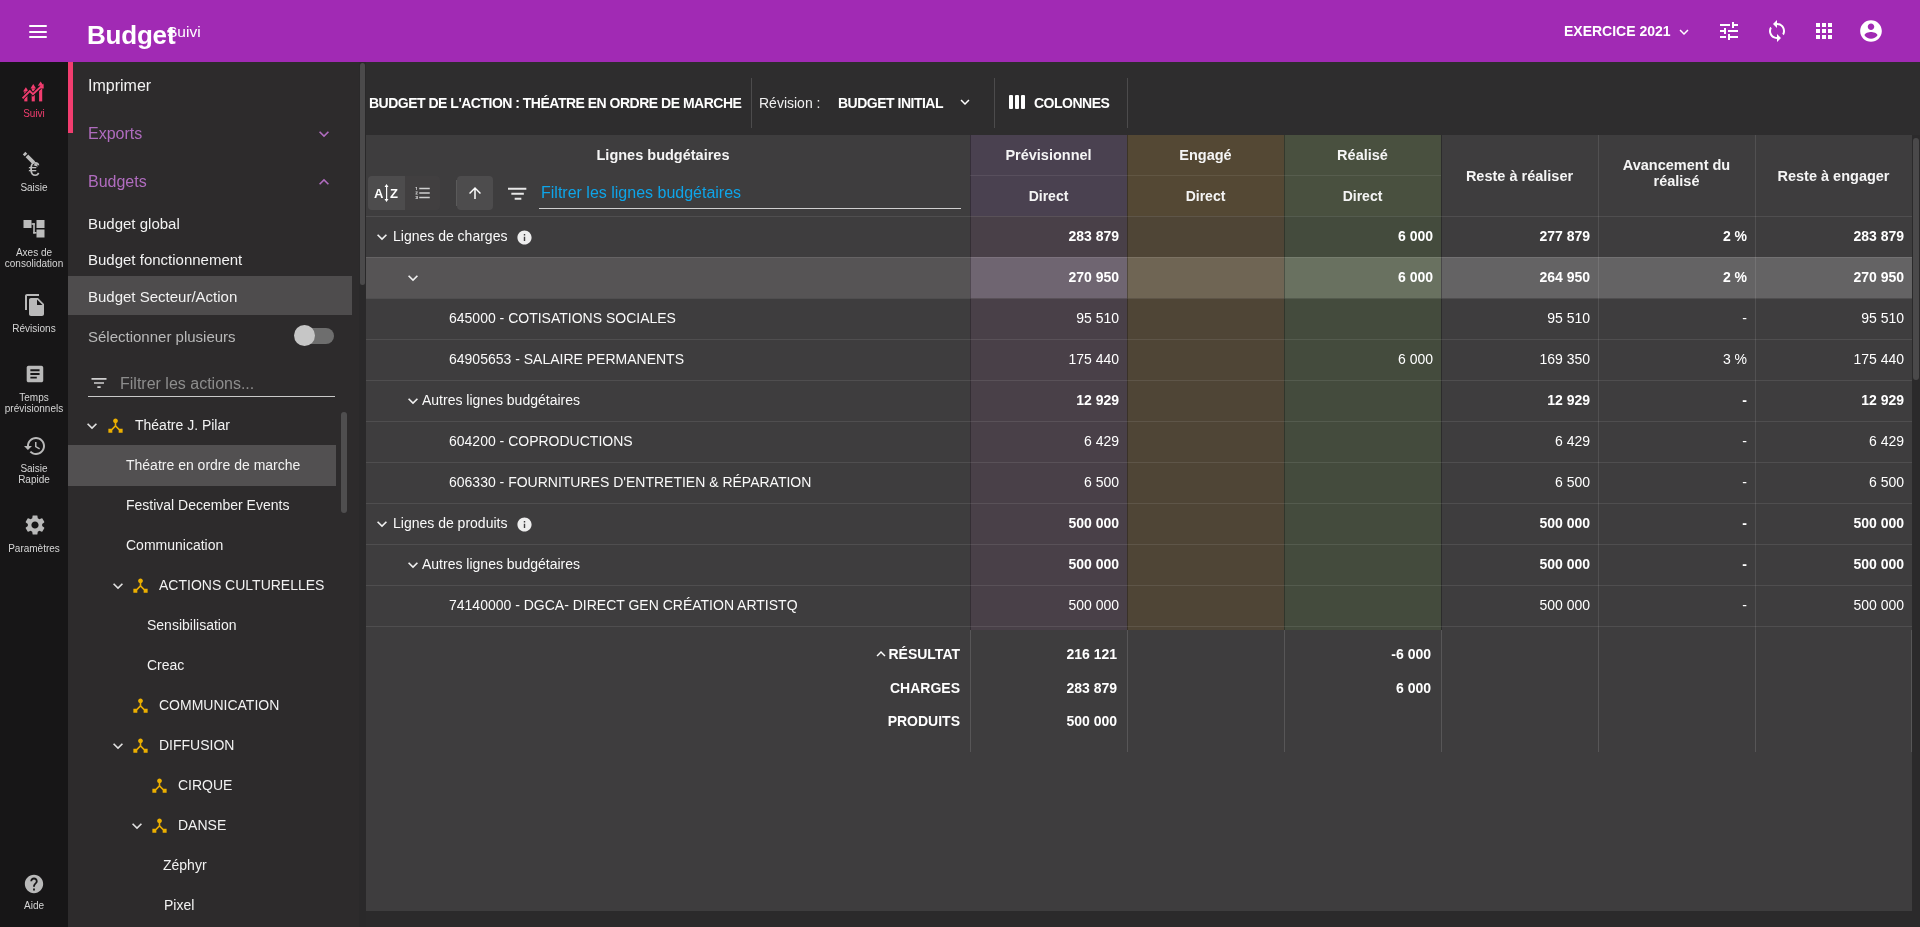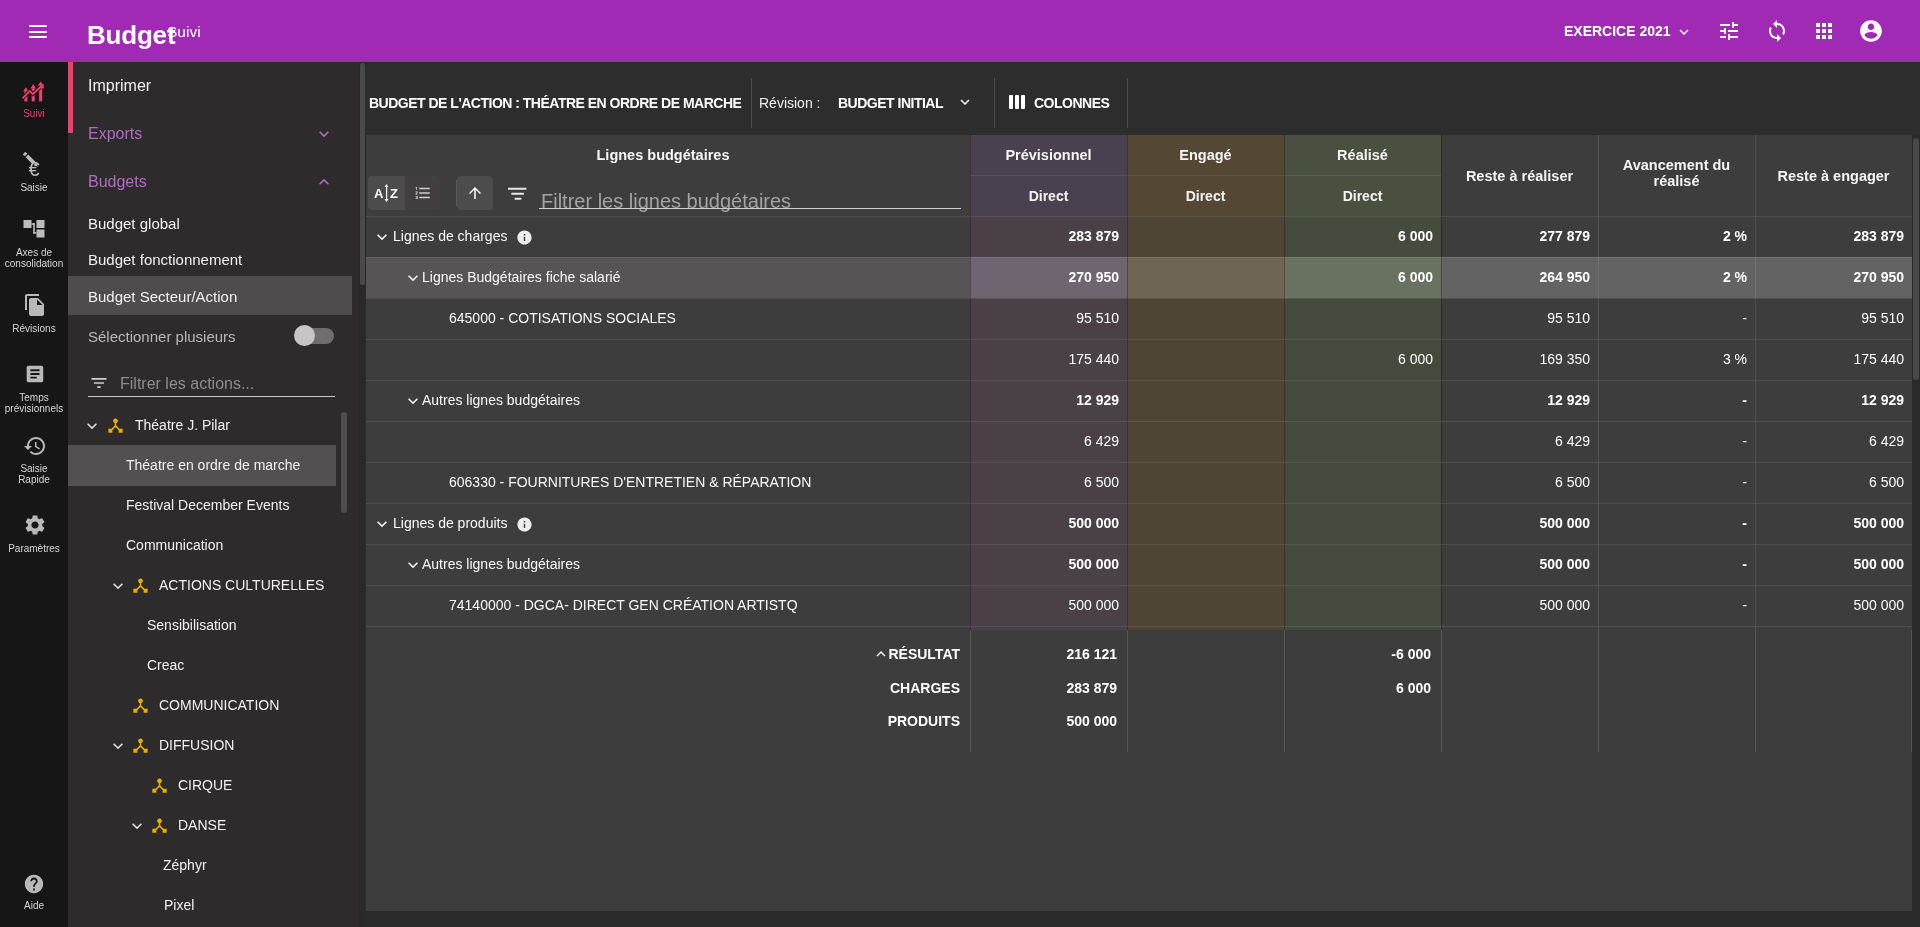--- a/index.html
+++ b/index.html
@@ -293,21 +293,21 @@
       <path fill="#cfcfcf" d="M2 17h2v.5H3v1h1v.5H2v1h3v-4H2v1zm1-9h1V4H2v1h1v3zm-1 3h1.8L2 13.1v.9h3v-1H3.2L5 10.9V10H2v1zm5-6v2h14V5H7zm0 14h14v-2H7v2zm0-6h14v-2H7v2z"></path>
     </svg>
   <div class="abs" style="left:90px;top:118px;width:1px;height:26px;background:#5a5a5a"></div>
   <div class="abs" style="left:91px;top:114px;width:36px;height:34px;background:#4d4c4d;border-radius:4px"></div>
   <svg class="abs" style="left:100px;top:122px" width="18" height="18" viewBox="0 0 24 24">
       <path fill="#fff" d="M4 12l1.41 1.41L11 7.83V20h2V7.83l5.58 5.59L20 12l-8-8-8 8z"></path>
     </svg>
   <svg class="abs" style="left:142px;top:124px" width="20" height="15" viewBox="0 0 24 18">
       <path fill="#e8e8e8" d="M0 2h22v2.5H0zM4 8h15v2.5H4zM8 14h8v2.5H8z"></path>
     </svg>
-  <div class="abs" style="left:175px;top:128px;font-size:20px;color:#a3a3a3">Filtrer les lignes budgétaires</div>
+  <div class="abs" style="left:175px;top:122px;font-size:16px;color:#0ea5e9">Filtrer les lignes budgétaires</div>
   <div class="abs" style="left:173px;top:146px;width:422px;height:1px;background:#cfcfcf"></div>
 
   <div class="hl-name" style="top:195px"></div>
   <div class="hl-prev" style="top:195px"></div>
   <div class="hl-eng" style="top:195px"></div>
   <div class="hl-rea" style="top:195px"></div>
   <div class="hl-gray" style="left:1075px;top:195px;width:471px"></div>
 
   <div class="vline-d" style="left:604px"></div>
   <div class="vline-d" style="left:761px"></div>
@@ -338,48 +338,49 @@
     </svg>
   <div class="cell b" style="left:604px;top:154px;width:157px">283 879</div>
   <div class="cell b" style="left:918px;top:154px;width:157px">6 000</div>
   <div class="cell b" style="left:1075px;top:154px;width:157px">277 879</div>
   <div class="cell b" style="left:1232px;top:154px;width:157px">2 %</div>
   <div class="cell b" style="left:1389px;top:154px;width:157px">283 879</div>
 
   <svg class="abs" style="left:37px;top:206px" width="20" height="20" viewBox="0 0 24 24">
       <path fill="#f0f0f0" d="M16.59 8.59L12 13.17 7.41 8.59 6 10l6 6 6-6z"></path>
     </svg>
-  <div class="rowlabel" style="left:56px;top:195px">Lignes Budgétaires fiche salarié</div>
   <div class="cell b" style="left:604px;top:195px;width:157px">270 950</div>
   <div class="cell b" style="left:918px;top:195px;width:157px">6 000</div>
   <div class="cell b" style="left:1075px;top:195px;width:157px">264 950</div>
   <div class="cell b" style="left:1232px;top:195px;width:157px">2 %</div>
   <div class="cell b" style="left:1389px;top:195px;width:157px">270 950</div>
 
   <div class="rowlabel" style="left:83px;top:236px">645000 - COTISATIONS SOCIALES</div>
   <div class="cell" style="left:604px;top:236px;width:157px">95 510</div>
   <div class="cell" style="left:1075px;top:236px;width:157px">95 510</div>
   <div class="cell" style="left:1232px;top:236px;width:157px">-</div>
   <div class="cell" style="left:1389px;top:236px;width:157px">95 510</div>
 
+  <div class="rowlabel" style="left:83px;top:277px">64905653 - SALAIRE PERMANENTS</div>
   <div class="cell" style="left:604px;top:277px;width:157px">175 440</div>
   <div class="cell" style="left:918px;top:277px;width:157px">6 000</div>
   <div class="cell" style="left:1075px;top:277px;width:157px">169 350</div>
   <div class="cell" style="left:1232px;top:277px;width:157px">3 %</div>
   <div class="cell" style="left:1389px;top:277px;width:157px">175 440</div>
 
   <svg class="abs" style="left:37px;top:329px" width="20" height="20" viewBox="0 0 24 24">
       <path fill="#f0f0f0" d="M16.59 8.59L12 13.17 7.41 8.59 6 10l6 6 6-6z"></path>
     </svg>
   <div class="rowlabel" style="left:56px;top:318px">Autres lignes budgétaires</div>
   <div class="cell b" style="left:604px;top:318px;width:157px">12 929</div>
   <div class="cell b" style="left:1075px;top:318px;width:157px">12 929</div>
   <div class="cell b" style="left:1232px;top:318px;width:157px">-</div>
   <div class="cell b" style="left:1389px;top:318px;width:157px">12 929</div>
 
+  <div class="rowlabel" style="left:83px;top:359px">604200 - COPRODUCTIONS</div>
   <div class="cell" style="left:604px;top:359px;width:157px">6 429</div>
   <div class="cell" style="left:1075px;top:359px;width:157px">6 429</div>
   <div class="cell" style="left:1232px;top:359px;width:157px">-</div>
   <div class="cell" style="left:1389px;top:359px;width:157px">6 429</div>
 
   <div class="rowlabel" style="left:83px;top:400px">606330 - FOURNITURES D'ENTRETIEN &amp; RÉPARATION</div>
   <div class="cell" style="left:604px;top:400px;width:157px">6 500</div>
   <div class="cell" style="left:1075px;top:400px;width:157px">6 500</div>
   <div class="cell" style="left:1232px;top:400px;width:157px">-</div>
   <div class="cell" style="left:1389px;top:400px;width:157px">6 500</div>

